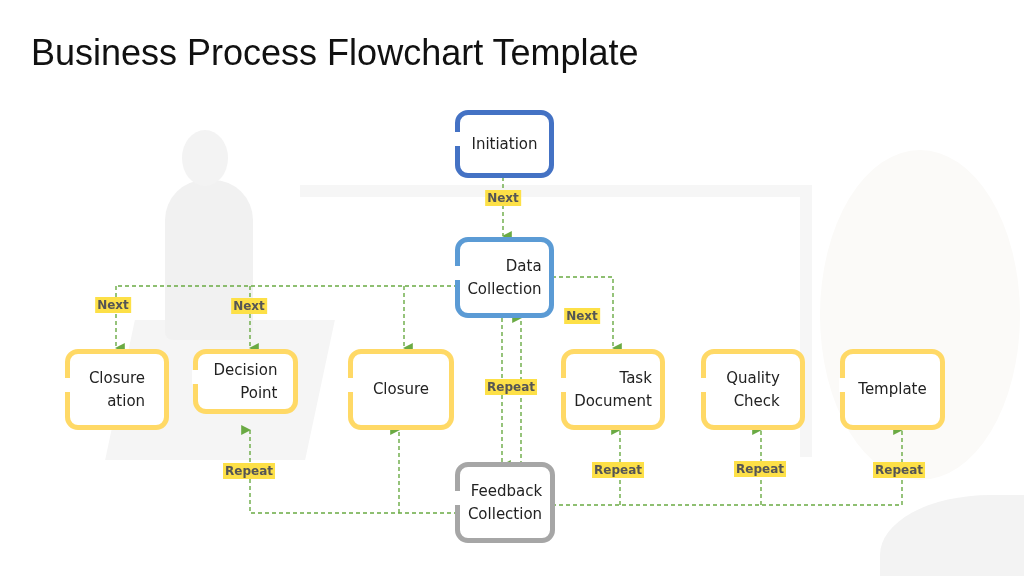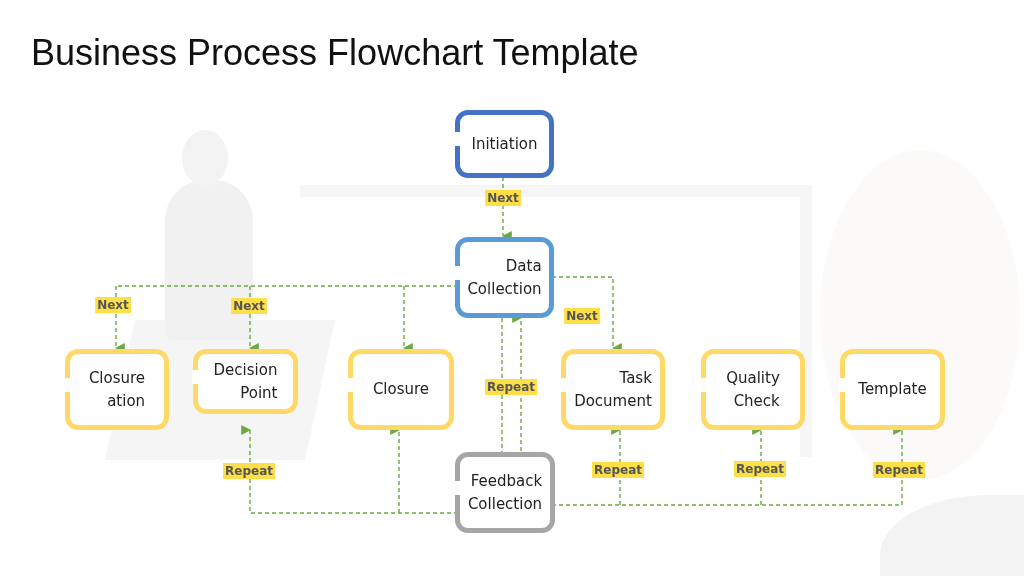--- a/index.html
+++ b/index.html
@@ -120,16 +120,16 @@
   <span>Task
 Document</span>
 </div>
 <div class="node yellow" style="left:701px;top:349px;width:104px;height:81px">
   <span>Quality
 Check</span>
 </div>
 <div class="node yellow" style="left:840px;top:349px;width:105px;height:81px">
   <span>Template</span>
 </div>
-<div class="node gray" style="left:455px;top:452px;width:100px;height:81px">
+<div class="node gray" style="left:455px;top:462px;width:100px;height:81px">
   <span>Feedback
 Collection</span>
 </div>
 
 </body></html>

